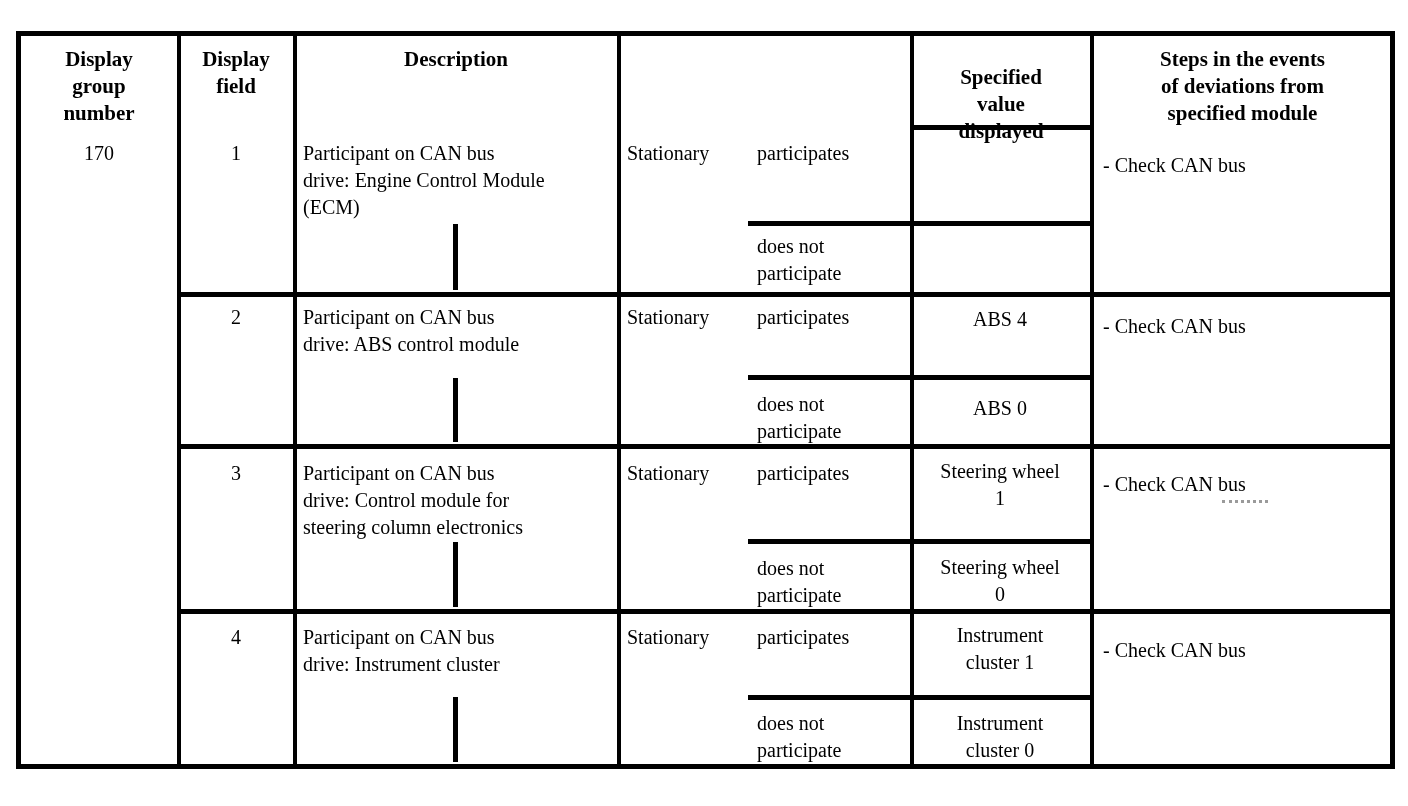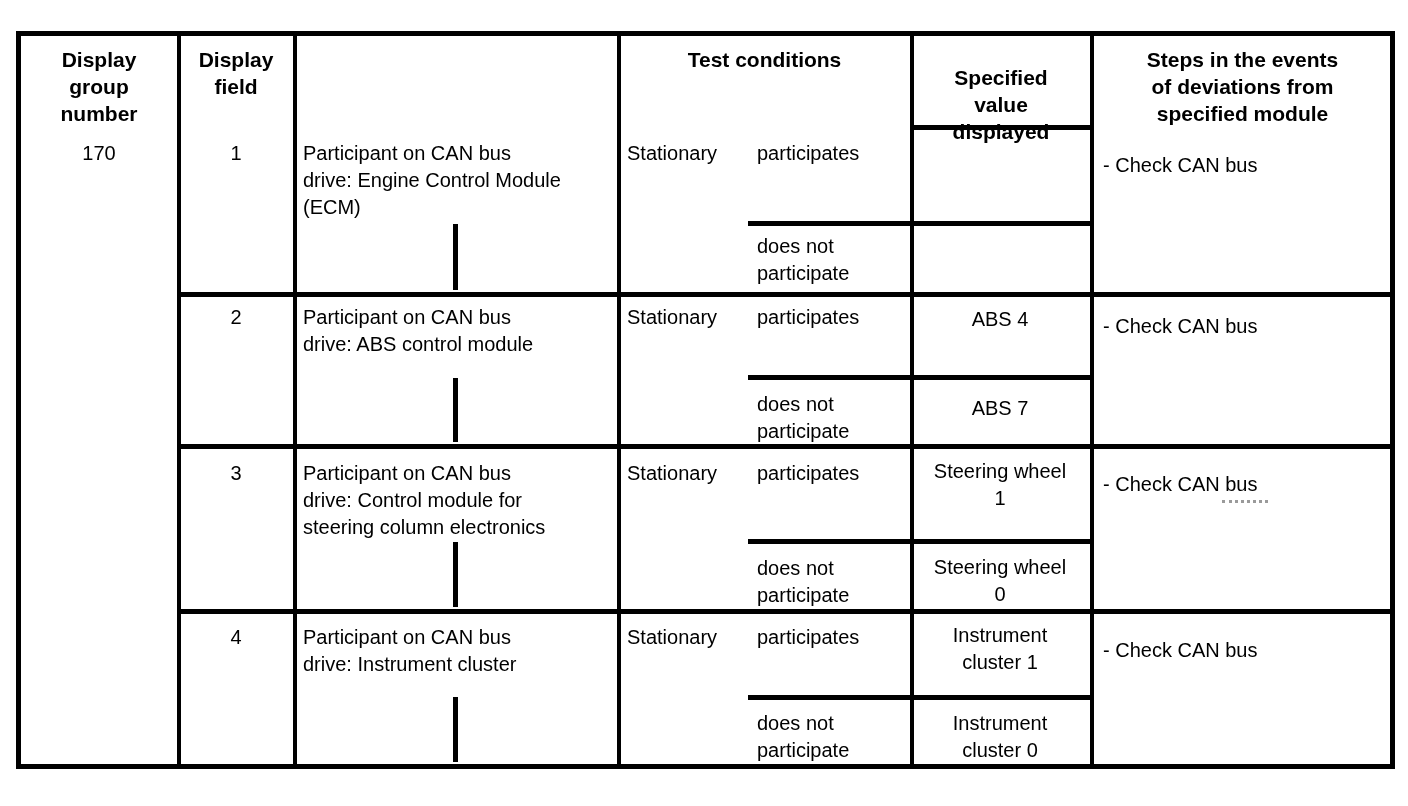--- a/index.html
+++ b/index.html
@@ -6,21 +6,21 @@
     margin: 0;
     padding: 0;
     background: #ffffff;
   }
   .page {
     position: relative;
     width: 1408px;
     height: 806px;
     background: #ffffff;
     overflow: hidden;
-    font-family: Liberation Sans, sans-serif;
+    font-family: Liberation Serif, serif;
     color: #000;
   }
   .outer {
     position: absolute;
     left: 16px;
     top: 31px;
     width: 1379px;
     height: 738px;
     border: 5px solid #000;
     box-sizing: border-box;
@@ -83,21 +83,21 @@
   <div class="descbar" style="top:542px; height:65px"></div>
   <div class="descbar" style="top:697px; height:65px"></div>
 
   <div class="artifact"></div>
 
   <div class="hdr" style="left:21px; top:46px; width:156px">Display
 group
 number</div>
   <div class="hdr" style="left:181px; top:46px; width:110px">Display
 field</div>
-  <div class="hdr" style="left:621px; top:46px; width:287px">Test conditions</div>
+  <div class="hdr" style="left:297px; top:46px; width:318px">Description</div>
   <div class="hdr" style="left:914px; top:64px; width:174px">Specified
 value
 displayed</div>
   <div class="hdr" style="left:1096px; top:46px; width:293px">Steps in the events
 of deviations from
 specified module</div>
 
   <div class="cell center" style="left:21px; top:140px; width:156px">170</div>
 
   <div class="cell center" style="left:181px; top:140px; width:110px">1</div>
@@ -111,21 +111,21 @@
   <div class="cell" style="left:1103px; top:152px; width:282px">- Check CAN bus</div>
 
   <div class="cell center" style="left:181px; top:304px; width:110px">2</div>
   <div class="cell" style="left:303px; top:304px; width:312px">Participant on CAN bus
 drive: ABS control module</div>
   <div class="cell" style="left:627px; top:304px; width:120px">Stationary</div>
   <div class="cell" style="left:757px; top:304px; width:150px">participates</div>
   <div class="cell" style="left:757px; top:391px; width:150px">does not
 participate</div>
   <div class="cell center" style="left:914px; top:306px; width:172px">ABS 4</div>
-  <div class="cell center" style="left:914px; top:395px; width:172px">ABS 7</div>
+  <div class="cell center" style="left:914px; top:395px; width:172px">ABS 0</div>
   <div class="cell" style="left:1103px; top:313px; width:282px">- Check CAN bus</div>
 
   <div class="cell center" style="left:181px; top:460px; width:110px">3</div>
   <div class="cell" style="left:303px; top:460px; width:312px">Participant on CAN bus
 drive: Control module for
 steering column electronics</div>
   <div class="cell" style="left:627px; top:460px; width:120px">Stationary</div>
   <div class="cell" style="left:757px; top:460px; width:150px">participates</div>
   <div class="cell" style="left:757px; top:555px; width:150px">does not
 participate</div>

